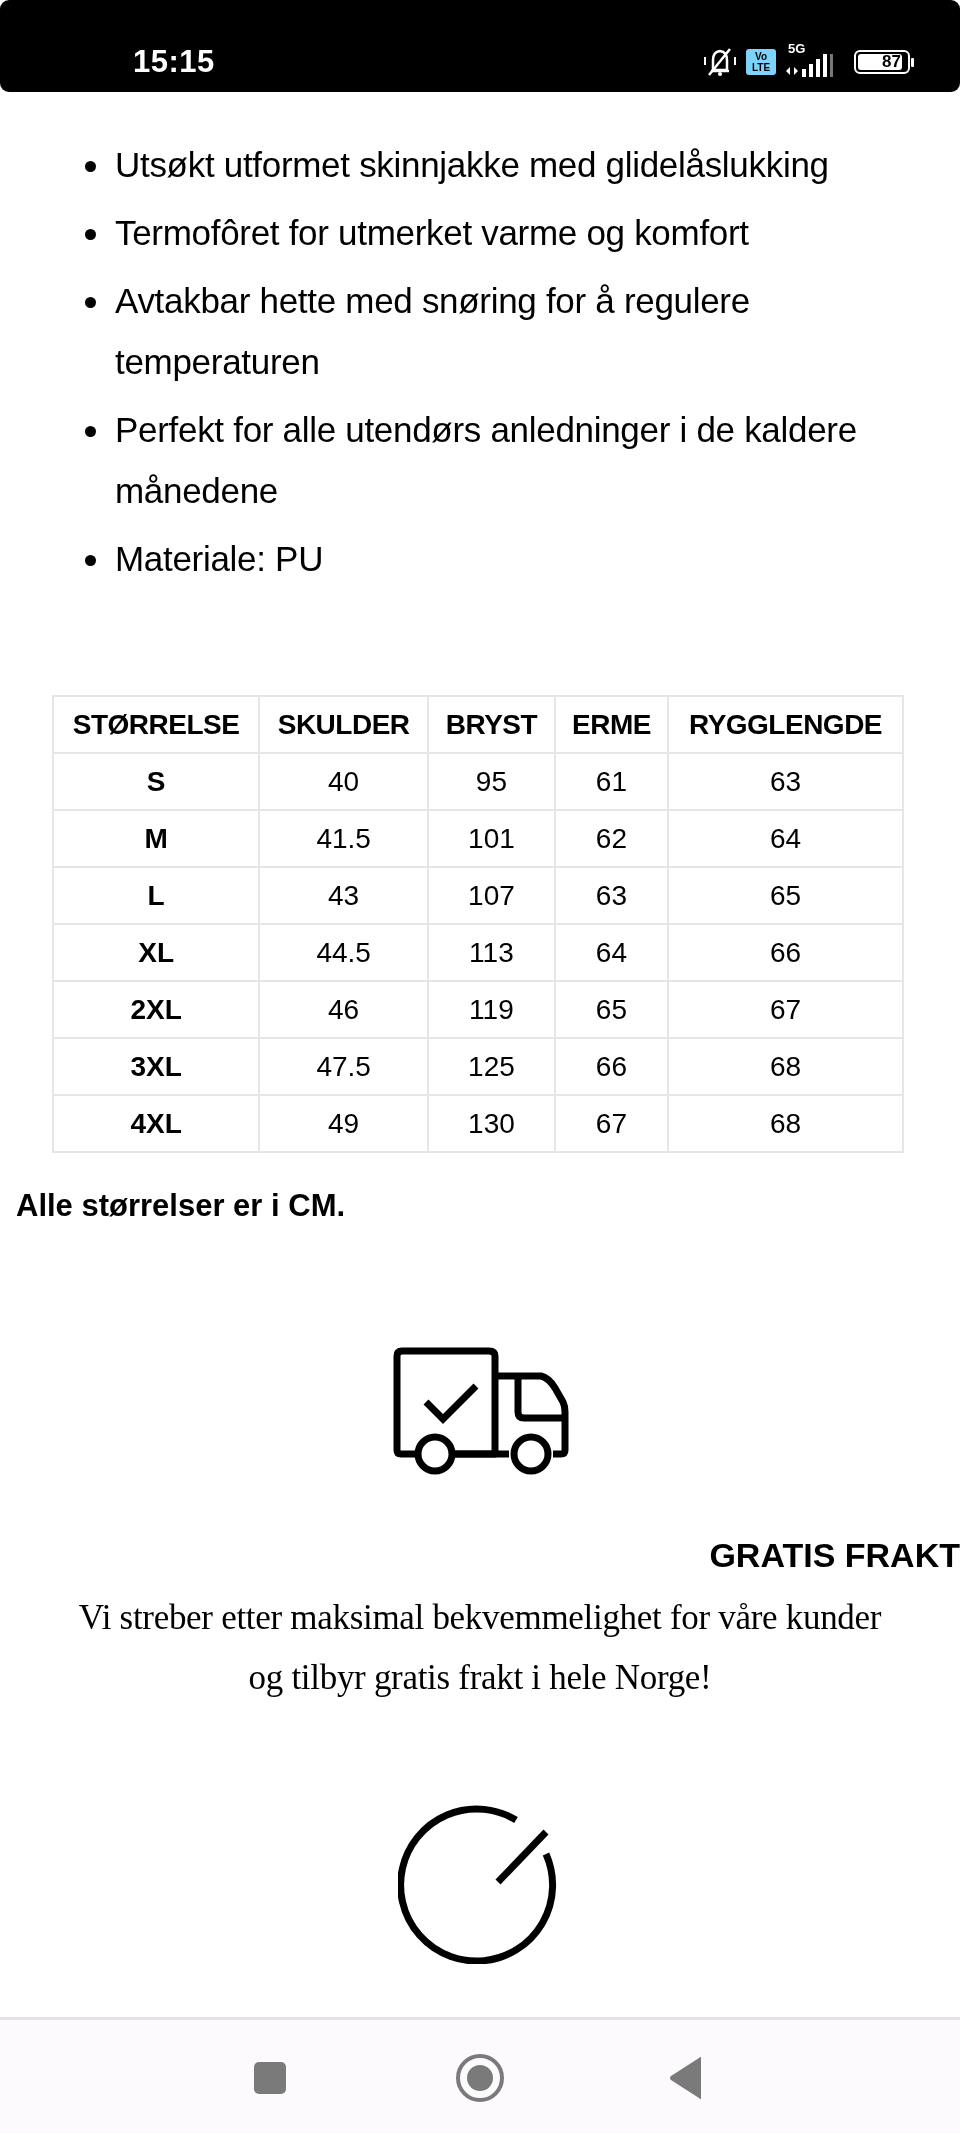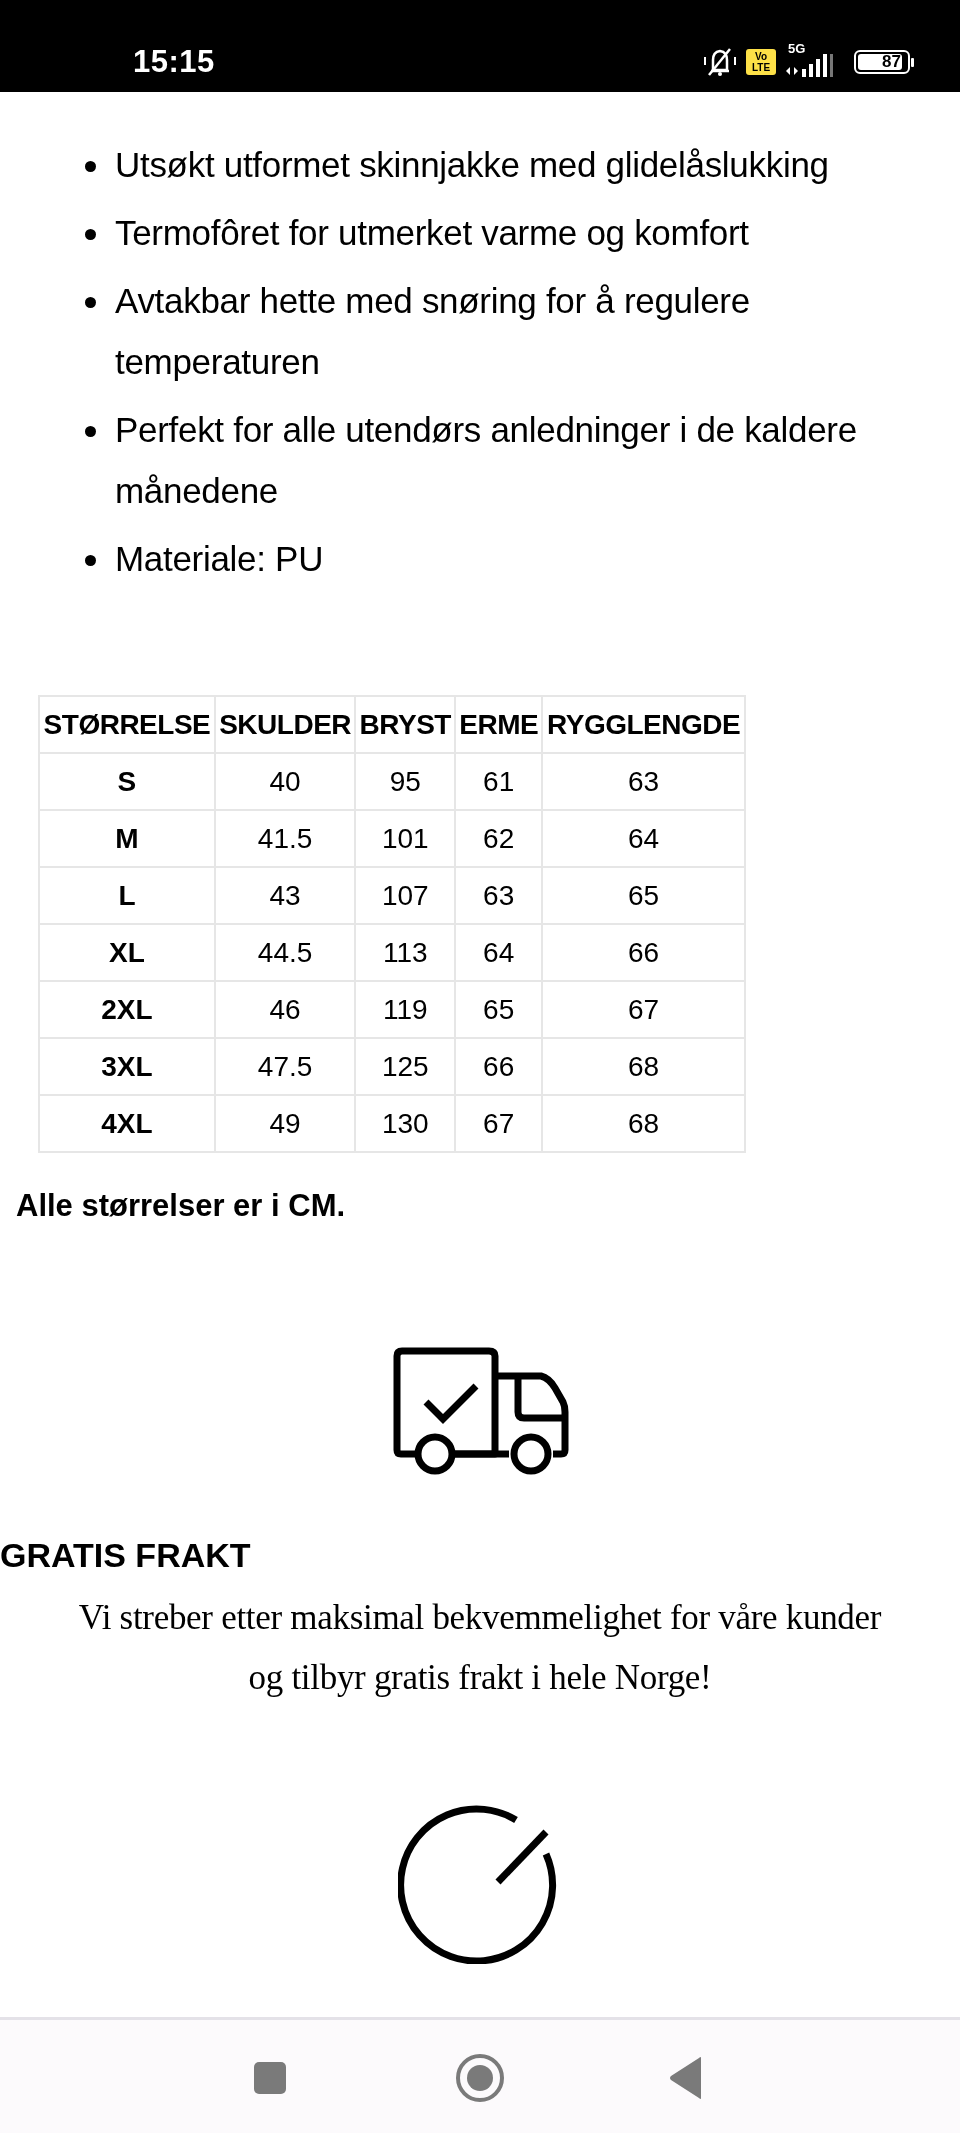--- a/index.html
+++ b/index.html
@@ -3,31 +3,32 @@
 <meta charset="utf-8">
 <style>
   html, body { margin: 0; padding: 0; }
   body {
     width: 960px; height: 2133px; overflow: hidden; background: #ffffff;
     font-family: "Liberation Sans", sans-serif; color: #000; position: relative;
   }
   .status-bar {
     position: absolute; left: 0; top: 0; width: 960px; height: 92px; background: #000;
     color: #fff;
+    border-radius: 9px;
   }
   .status-time {
     position: absolute; left: 133px; top: 44px; font-size: 31px; font-weight: 600;
     letter-spacing: 0.5px;
   }
   .status-icons {
     position: absolute; right: 50px; top: 44px; height: 36px; display: flex; align-items: center; gap: 8px;
   }
   .status-icons svg { display: block; }
   .volte {
-    width: 30px; height: 26px; background: #fde047; color: #000; border-radius: 3px;
+    width: 30px; height: 26px; background: #7dd3fc; color: #000; border-radius: 3px;
     font-size: 10px; font-weight: 700; line-height: 11px; text-align: center; padding-top: 2px; box-sizing: border-box;
   }
   .battery {
     width: 56px; height: 24px; border: 2px solid #fff; border-radius: 6px; box-sizing: border-box;
     display: flex; align-items: center; justify-content: center; position: relative; margin-left: 6px; padding-left: 19px;
   }
   .battery .fill { position: absolute; left: 2px; top: 2px; bottom: 2px; right: 6px; background: #fff; border-radius: 3px; }
   .battery .pct { position: relative; color: #000; font-size: 17px; font-weight: 600; }
   .battery::after { content: ""; position: absolute; right: -6px; top: 6px; width: 3px; height: 9px; background: #fff; border-radius: 1px; }
 
@@ -35,36 +36,36 @@
     position: absolute; left: 115px; top: 134px; width: 820px; margin: 0; padding: 0; list-style: none;
   }
   .features li {
     position: relative; font-size: 35px; line-height: 61px; margin-bottom: 7px; letter-spacing: -0.3px;
   }
   .features li::before {
     content: ""; position: absolute; left: -30px; top: 27px; width: 11px; height: 11px; border-radius: 50%; background: #000;
   }
 
   .size-table {
-    position: absolute; left: 38px; top: 695px; width: 708px; border-collapse: collapse;
+    position: absolute; left: 52px; top: 695px; width: 852px; border-collapse: collapse;
     font-size: 28px;
   }
   .size-table th, .size-table td {
     border: 2px solid #e6e6e6; text-align: center; height: 55px; padding: 0;
   }
   .size-table th { font-weight: 700; font-size: 28px; letter-spacing: -0.5px; }
   .size-table td.size { font-weight: 700; }
 
   .note {
     position: absolute; left: 0; width: 960px; top: 1188px; text-align: left;
     font-size: 31px; font-weight: 700; padding-left: 16px;
   }
   .truck-icon { position: absolute; left: 393px; top: 1346px; }
   .shipping-title {
-    position: absolute; left: 0; width: 960px; top: 1536px; text-align: left;
+    position: absolute; left: 0; width: 960px; top: 1536px; text-align: right;
     font-size: 34px; font-weight: 700;
   }
   .shipping-text {
     position: absolute; left: 60px; width: 840px; top: 1588px; text-align: center;
     font-size: 35px; line-height: 60px; letter-spacing: -0.3px; font-family: Liberation Serif, serif;
   }
   .timer-icon { position: absolute; left: 398px; top: 1800px; }
 
   .nav-bar {
     position: absolute; left: 0; top: 2017px; width: 960px; height: 116px; background: #fcfafc;

